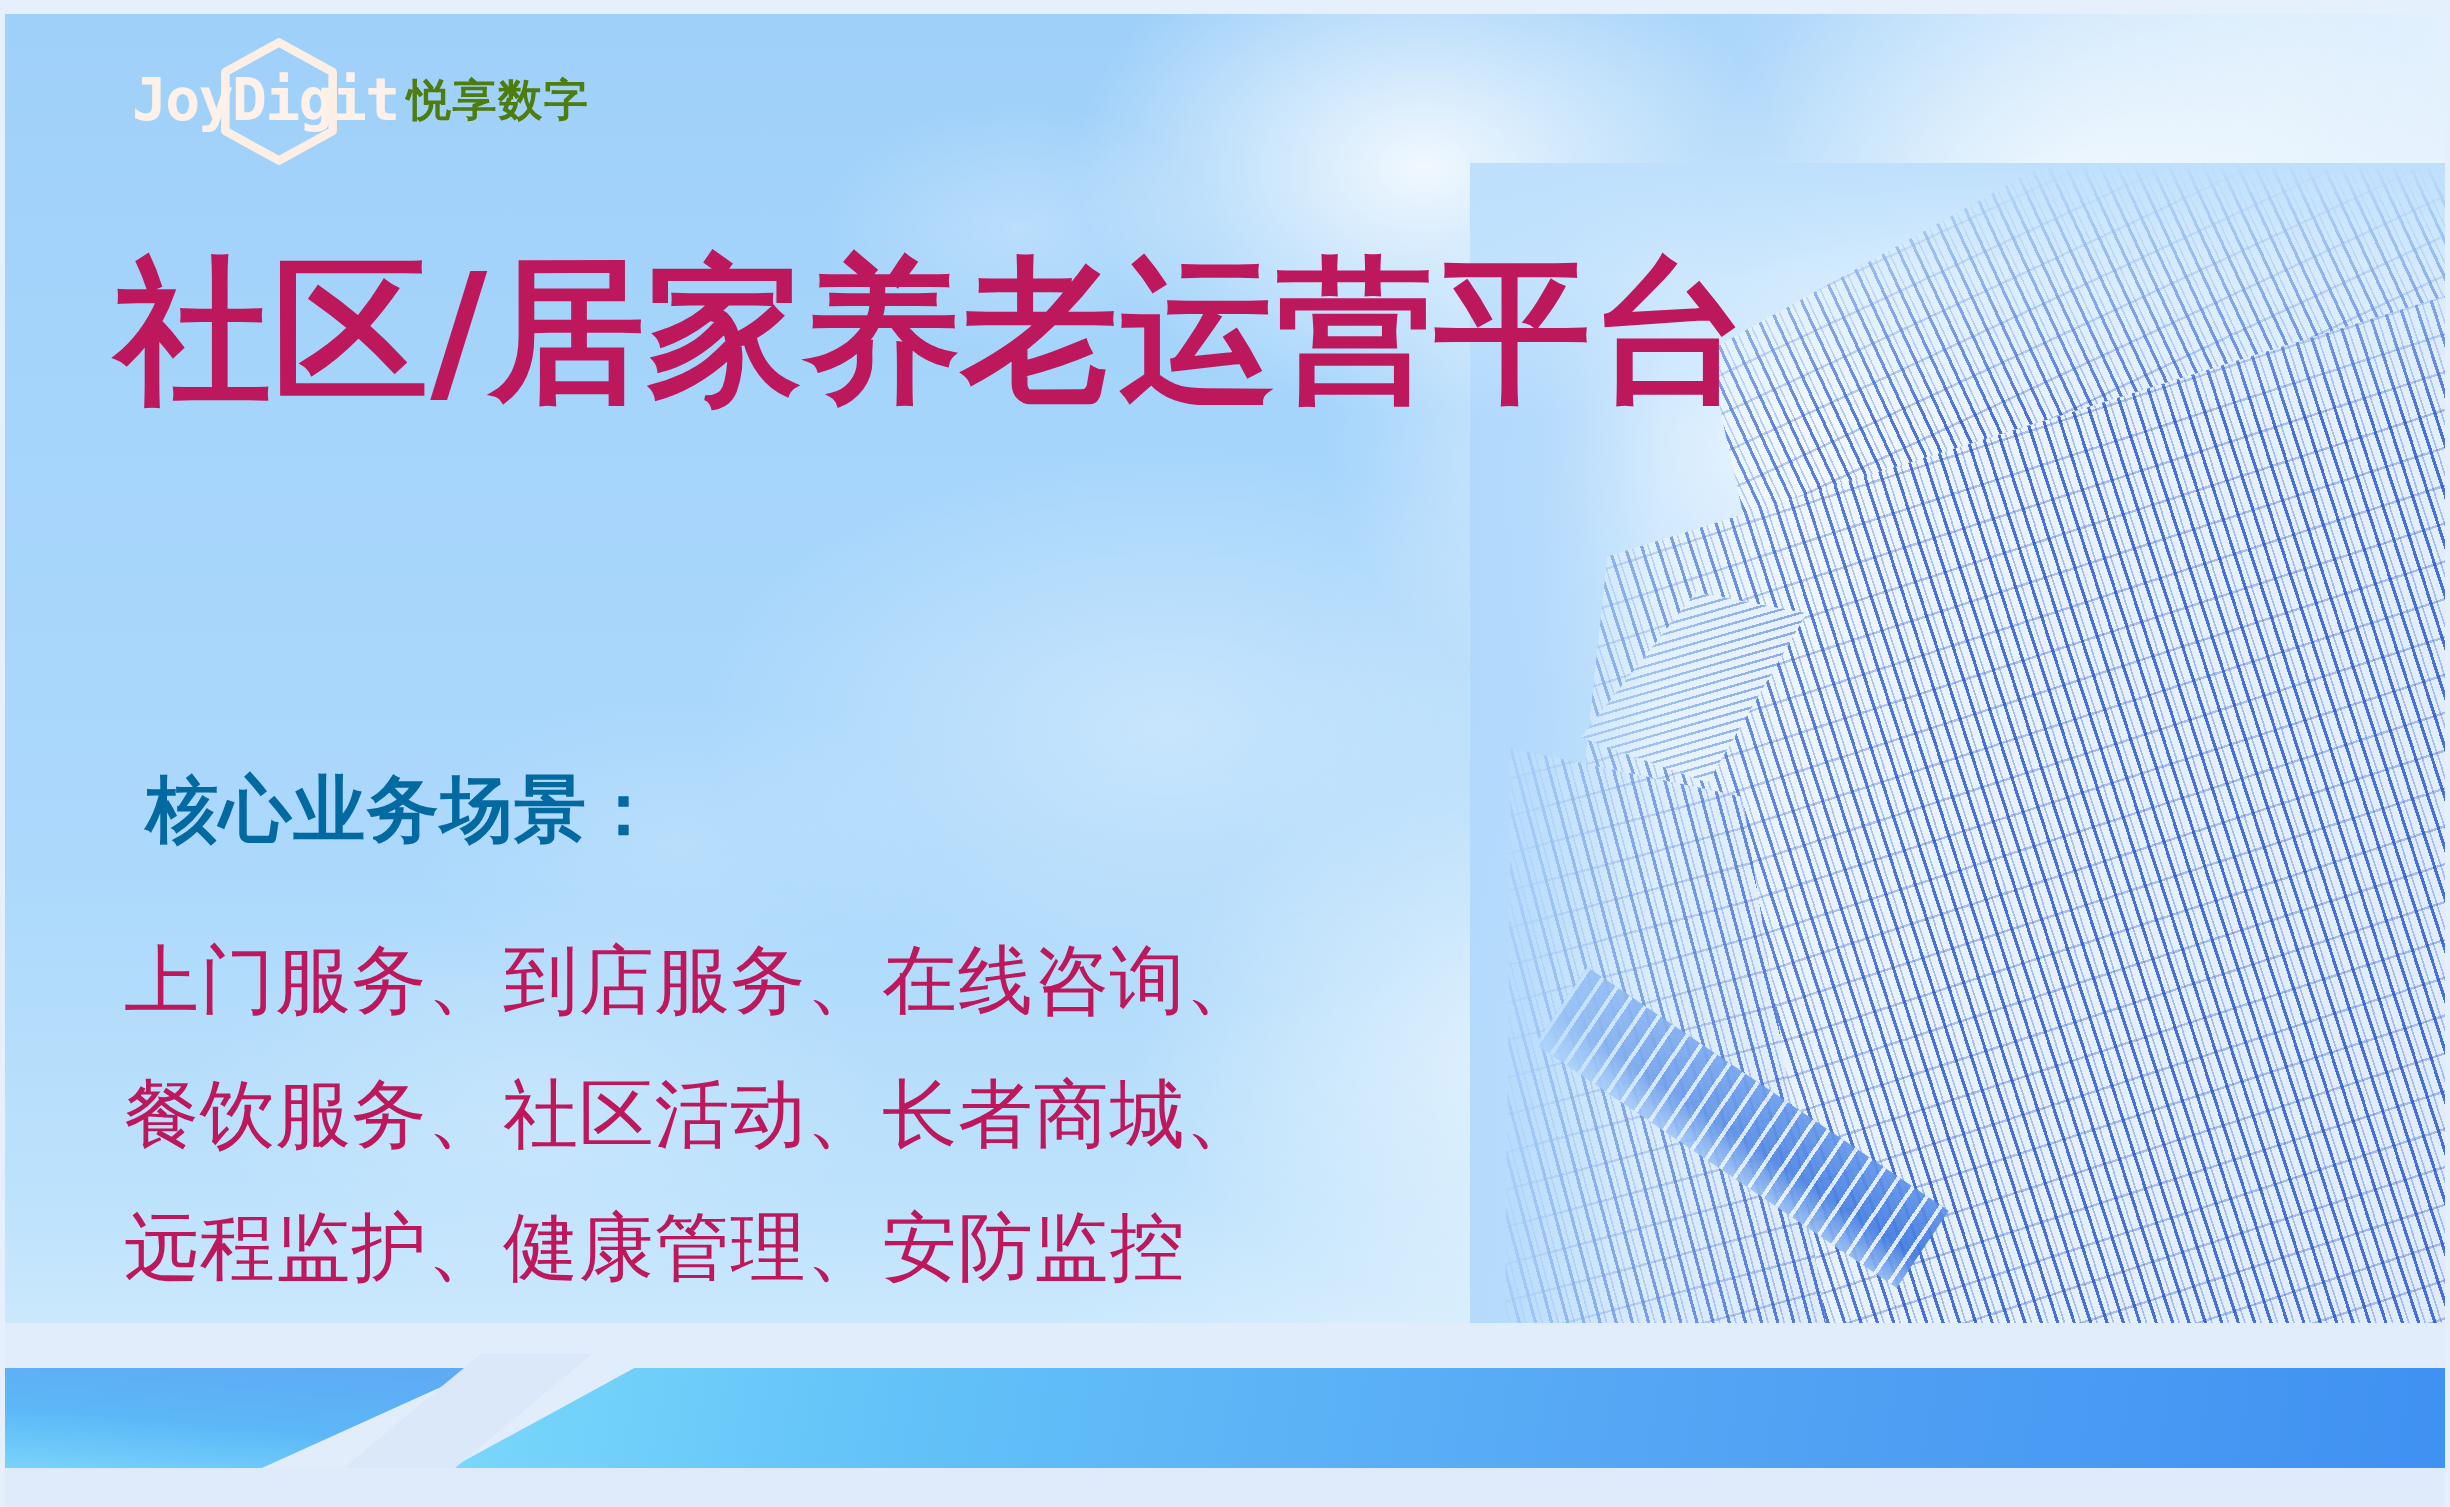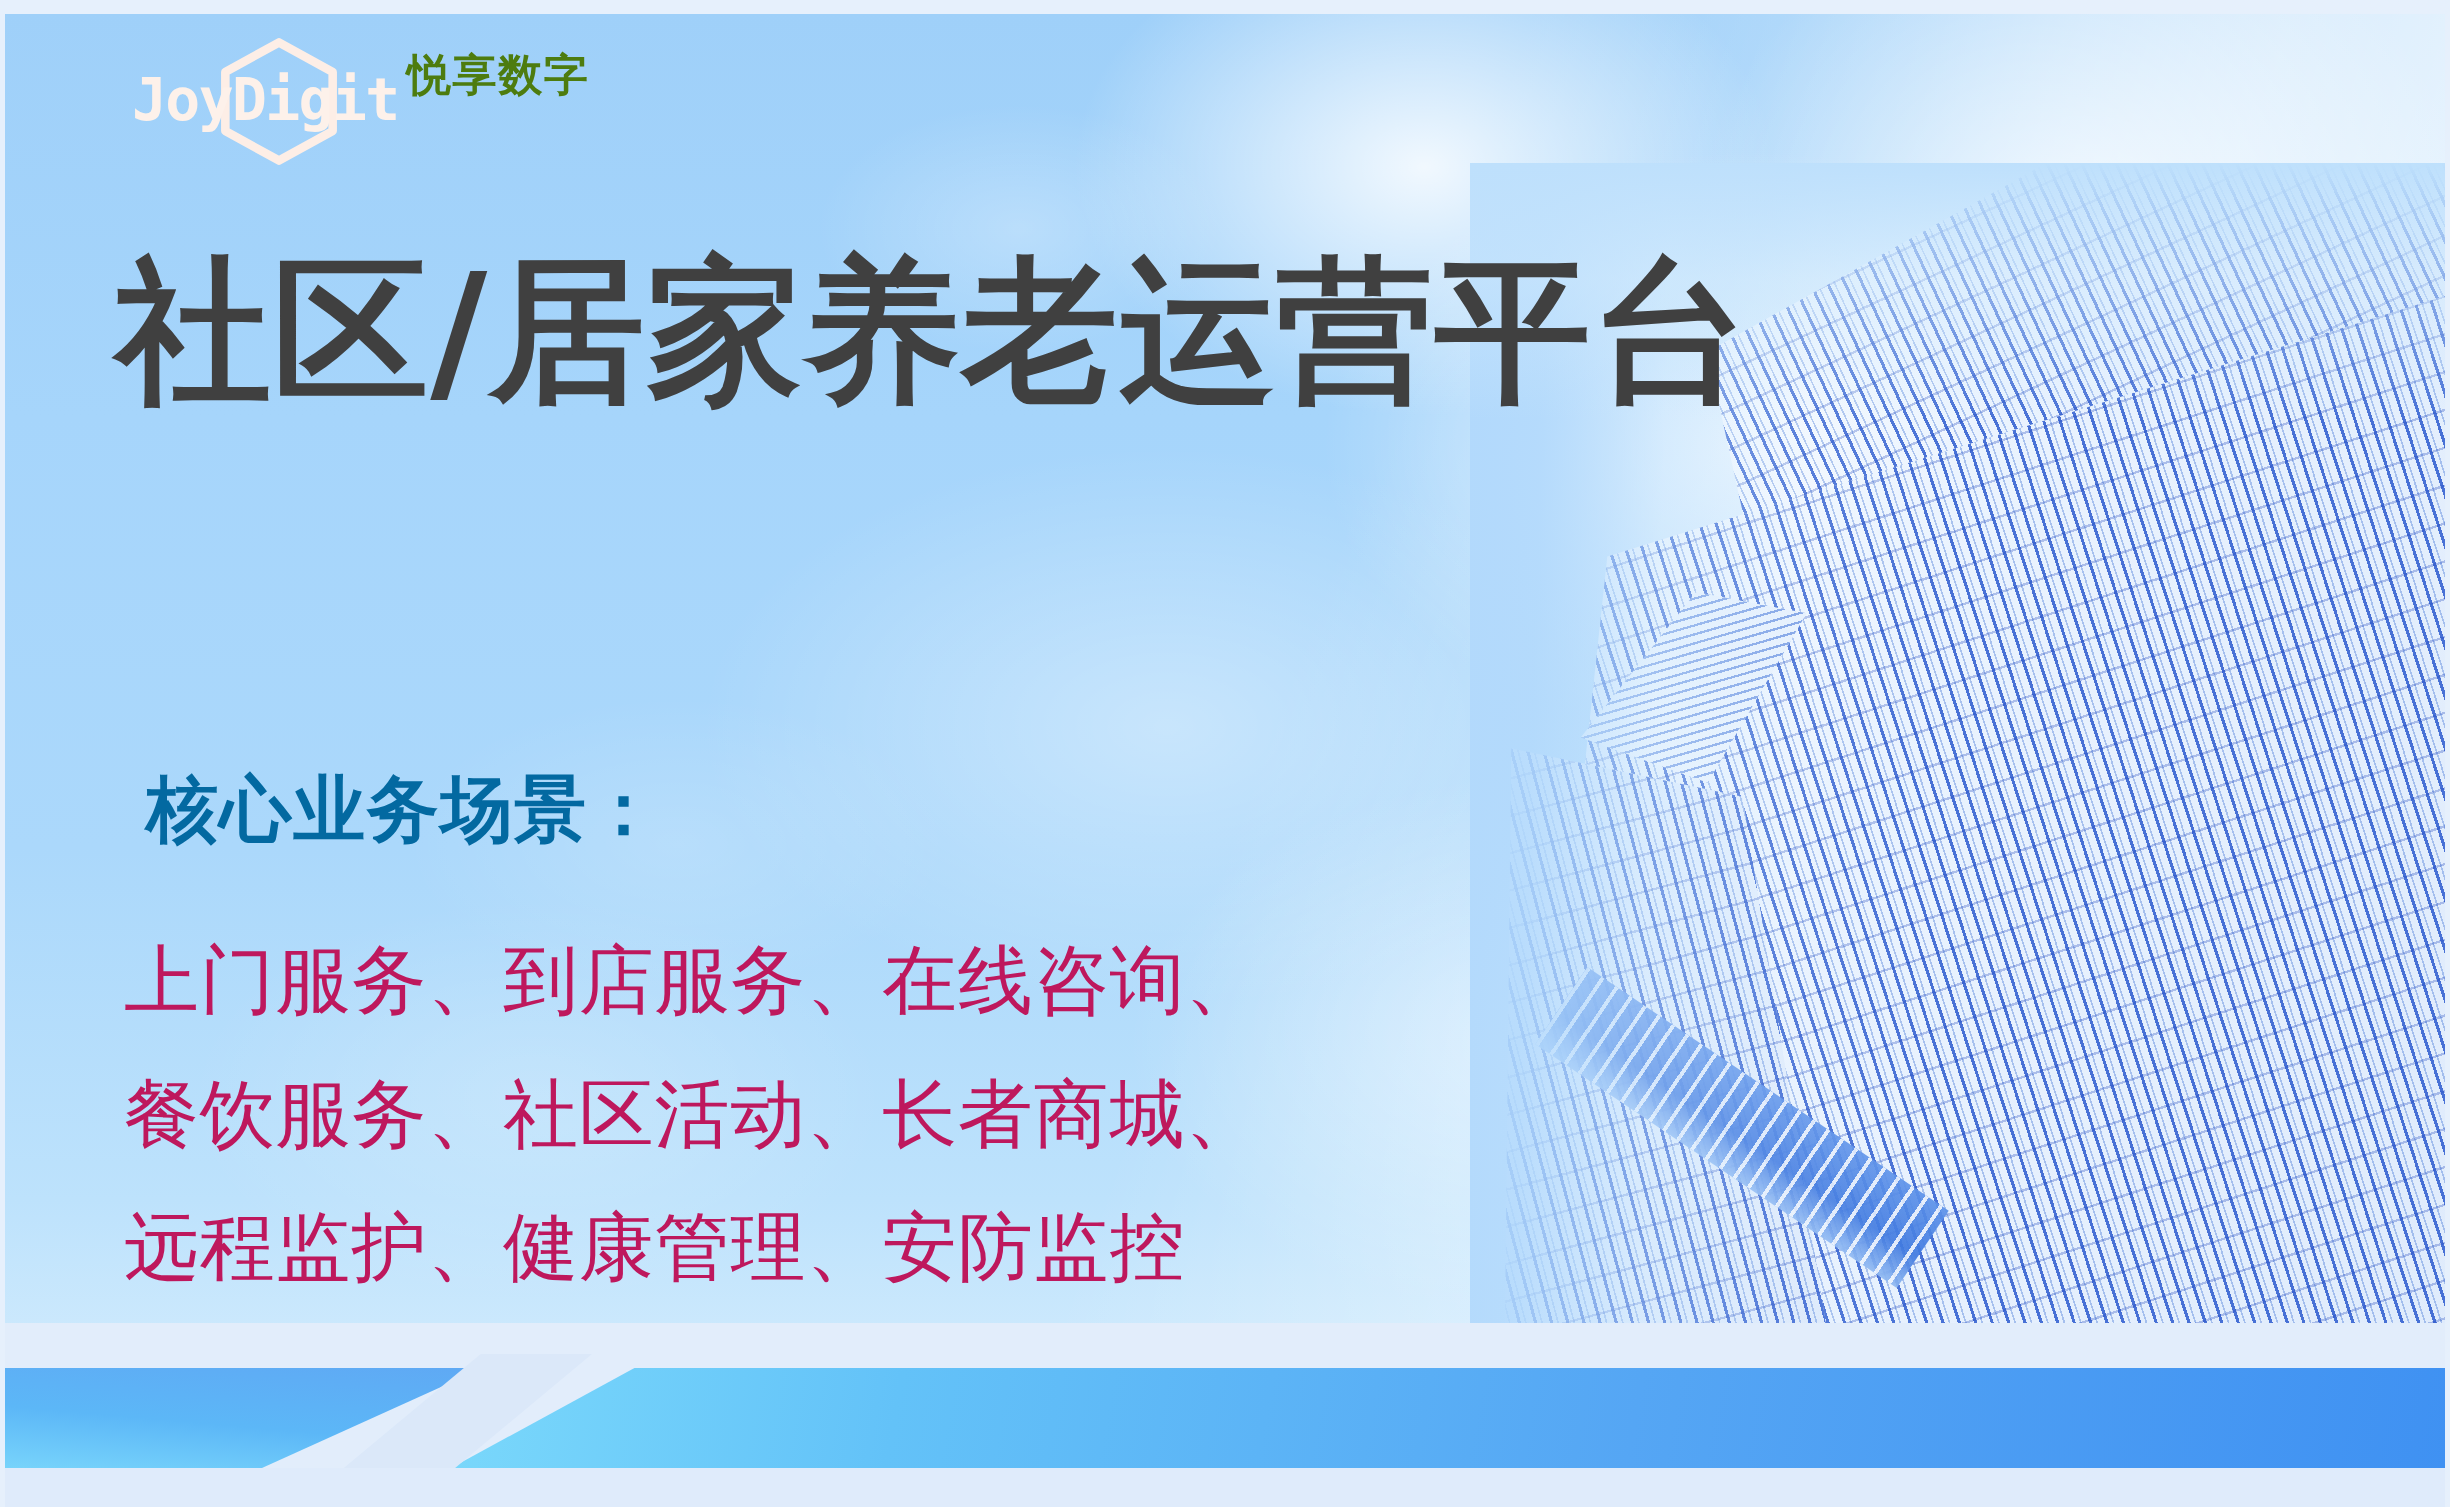--- a/index.html
+++ b/index.html
@@ -198,21 +198,21 @@
     background: linear-gradient(180deg, rgba(190,224,252,1) 0%, rgba(205,232,253,.55) 45%, rgba(255,255,255,0) 100%);
     z-index: 9;
   }
 
   
   .logo {
     position: absolute;
     left: 132px; top: 53px;
     z-index: 30;
     display: flex;
-    align-items: flex-start;
+    align-items: center;
     gap: 20px;
     height: 93px;
   }
   .logo-mark {
     position: relative;
     width: 233px;
     height: 93px;
     display: flex;
     align-items: center;
   }
@@ -247,21 +247,21 @@
   
   .headline {
     position: absolute;
     left: 115px; top: 247px;
     z-index: 30;
     font-family: "DejaVu Sans", sans-serif;
     font-weight: 700;
     font-size: 156px;
     line-height: 1.08;
     letter-spacing: 1.6px;
-    color: #404040;
+    color: #be185d;
     white-space: nowrap;
   }
 
   
   .subhead {
     position: absolute;
     left: 146px; top: 766px;
     z-index: 30;
     font-family: "DejaVu Sans", sans-serif;
     font-weight: 700;

